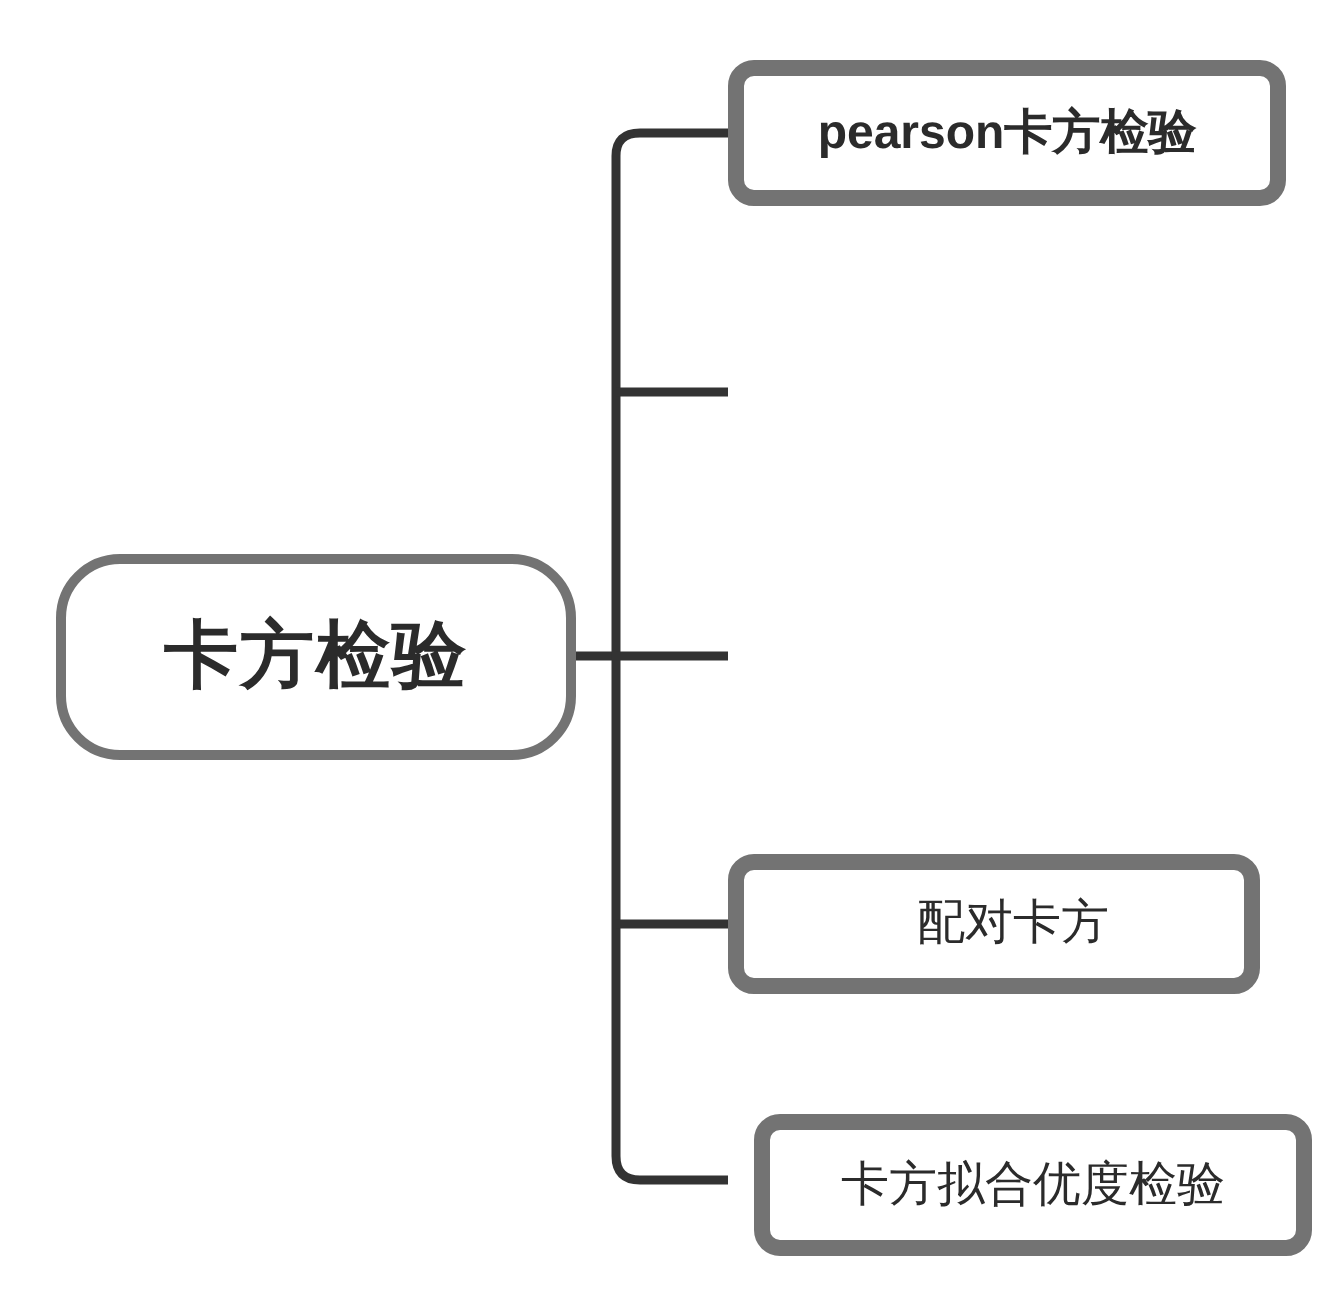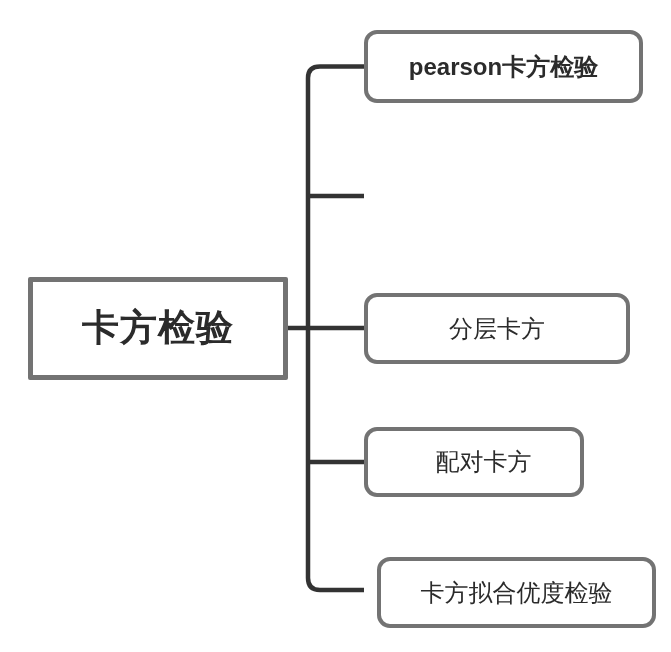--- a/index.html
+++ b/index.html
@@ -19,55 +19,55 @@
     position: absolute;
     left: 0;
     top: 0;
     width: 671px;
     height: 652px;
   }
   .node {
     position: absolute;
     box-sizing: border-box;
     background: #ffffff;
-    border: 4px solid #737373;
+    border: 8px solid #737373;
     border-radius: 13px;
     display: flex;
     align-items: center;
     justify-content: center;
     text-align: center;
     color: #2b2b2b;
     z-index: 2;
   }
   .node-label {
     display: block;
     line-height: 1.15;
     white-space: nowrap;
   }
   .root-node {
     left: 28px;
     top: 277px;
     width: 260px;
     height: 103px;
     border-width: 5px;
-    border-radius: 2px;
+    border-radius: 32px;
   }
   .root-node .node-label {
     font-size: 37px;
     font-weight: bold;
     letter-spacing: 1px;
   }
   .child-node .node-label {
     font-size: 24px;
     font-weight: 500;
   }
   .child-1 { left: 364px; top: 30px;  width: 279px; height: 73px; }
   .child-2 { left: 364px; top: 160px; width: 266px; height: 72px; }
   .child-3 { left: 364px; top: 293px; width: 266px; height: 71px; }
-  .child-4 { left: 364px; top: 427px; width: 220px; height: 70px; padding-left: 19px; }
+  .child-4 { left: 364px; top: 427px; width: 266px; height: 70px; padding-left: 19px; }
   .child-5 { left: 364px; top: 557px; width: 279px; height: 71px; margin-left: 13px; }
   .child-1 .node-label,
   .child-2 .node-label { font-weight: bold; }
 </style>
 </head>
 <body>
 
 <div id="canvas">
 
   <svg id="connectors" viewBox="0 0 671 652" width="671" height="652" aria-hidden="true">
@@ -91,23 +91,20 @@
 
   <div class="node root-node">
     <span class="node-label">卡方检验</span>
   </div>
 
   <div class="node child-node child-1">
     <span class="node-label">pearson卡方检验</span>
   </div>
 
 
-  <div class="node child-node child-3">
-    <span class="node-label">分层卡方</span>
-  </div>
 
   <div class="node child-node child-4">
     <span class="node-label">配对卡方</span>
   </div>
 
   <div class="node child-node child-5">
     <span class="node-label">卡方拟合优度检验</span>
   </div>
 
 </div>

